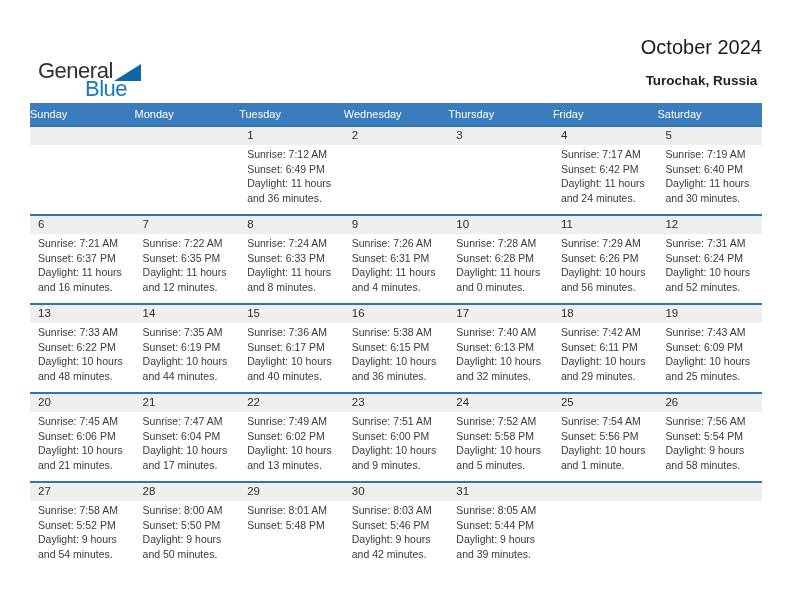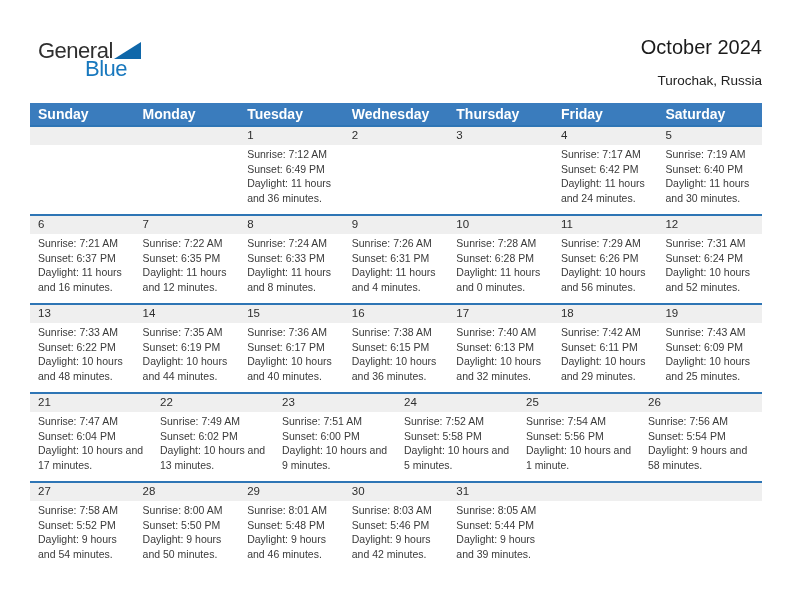--- a/index.html
+++ b/index.html
@@ -2,36 +2,36 @@
 <html style="--header_bg: #3a7cbd; --row_border: #2e75b5; --day_strip_bg: #efefef; --logo_blue: #1878be; --logo_triangle: #0f67a9;"><head>
 <meta charset="utf-8">
 <style>
   * { margin:0; padding:0; box-sizing:border-box; }
   html,body { background:#ffffff; }
   body { font-family:"Liberation Sans", sans-serif; }
   .page { position:relative; width:792px; height:612px; background:#ffffff; overflow:hidden; }
 
   
   .logo { position:absolute; left:38px; top:40px; line-height:1; }
-  .logo-row1 { display:flex; align-items:center; }
+  .logo-row1 { display:flex; align-items:flex-end;margin-top:20px; }
   .logo-general { font-size:22px; letter-spacing:-0.5px; color:#2f2f2f; font-weight:400; }
   .logo-tri { width:0; height:0; border-left:27px solid transparent;
               border-bottom:17px solid var(--logo_triangle, #0f67a9); margin-left:1px; margin-bottom:1px; }
   .logo-blue { font-size:22px; letter-spacing:-0.5px; color:var(--logo_blue, #1878be);
                margin-top:-4px; margin-left:47px; font-weight:400; }
 
   
   .titles { position:absolute; right:30px; top:36px; text-align:right; }
   .month-title { font-size:20px; color:#1b1b1b; font-weight:400; }
-  .location { font-size:13.5px; color:#222222; font-weight:400; margin-top:14px; }
+  .location { font-size:13.5px; color:#222222; font-weight:700; margin-top:14px;text-align:center; }
 
   
   .calendar { position:absolute; left:30px; top:103px; width:732px; }
   .weekday-row { display:flex; height:22px; background:var(--header_bg, #3a7cbd); align-items:center; }
-  .weekday-cell { flex:1 1 0; color:#ffffff; font-size:14px; padding-left:8px; font-weight:700; }
+  .weekday-cell { flex:1 1 0; color:#ffffff; font-size:11px; font-weight:400; }
 
   .week-row { display:flex; border-top:2px solid var(--row_border, #2e75b5); height:89px; }
   .day-cell { flex:1 1 0; display:flex; flex-direction:column; min-width:0; }
   .day-num-strip { background:var(--day_strip_bg, #efefef); height:18px; flex:0 0 18px;
                    font-size:11.5px; color:#2e2e2e; padding:2px 0 0 8px; }
   .day-details { padding:2px 2px 0 8px; font-size:10.5px; line-height:14.6px; color:#3a3a3a; }
 </style>
 </head>
 <body>
 
@@ -216,21 +216,21 @@
       <div>Sunrise: 7:36 AM</div>
       <div>Sunset: 6:17 PM</div>
       <div>Daylight: 10 hours and 40 minutes.</div>
     </div>
   </div>
           <div class="day-cell">
     <div class="day-num-strip">
       <span class="day-num">16</span>
     </div>
     <div class="day-details">
-      <div>Sunrise: 7:38 AM</div>
+      <div>Sunrise: 5:38 AM</div>
       <div>Sunset: 6:15 PM</div>
       <div>Daylight: 10 hours and 36 minutes.</div>
     </div>
   </div>
           <div class="day-cell">
     <div class="day-num-strip">
       <span class="day-num">17</span>
     </div>
     <div class="day-details">
       <div>Sunrise: 7:40 AM</div>
@@ -255,20 +255,30 @@
     <div class="day-details">
       <div>Sunrise: 7:43 AM</div>
       <div>Sunset: 6:09 PM</div>
       <div>Daylight: 10 hours and 25 minutes.</div>
     </div>
   </div>
         </div>
         <div class="week-row">
           <div class="day-cell">
     <div class="day-num-strip">
+      <span class="day-num">20</span>
+    </div>
+    <div class="day-details">
+      <div>Sunrise: 7:45 AM</div>
+      <div>Sunset: 6:06 PM</div>
+      <div>Daylight: 10 hours and 21 minutes.</div>
+    </div>
+  </div>
+          <div class="day-cell">
+    <div class="day-num-strip">
       <span class="day-num">21</span>
     </div>
     <div class="day-details">
       <div>Sunrise: 7:47 AM</div>
       <div>Sunset: 6:04 PM</div>
       <div>Daylight: 10 hours and 17 minutes.</div>
     </div>
   </div>
           <div class="day-cell">
     <div class="day-num-strip">
@@ -342,21 +352,20 @@
       <div>Daylight: 9 hours and 50 minutes.</div>
     </div>
   </div>
           <div class="day-cell">
     <div class="day-num-strip">
       <span class="day-num">29</span>
     </div>
     <div class="day-details">
       <div>Sunrise: 8:01 AM</div>
       <div>Sunset: 5:48 PM</div>
-      <div>Daylight: 9 hours and 46 minutes.</div>
     </div>
   </div>
           <div class="day-cell">
     <div class="day-num-strip">
       <span class="day-num">30</span>
     </div>
     <div class="day-details">
       <div>Sunrise: 8:03 AM</div>
       <div>Sunset: 5:46 PM</div>
       <div>Daylight: 9 hours and 42 minutes.</div>

